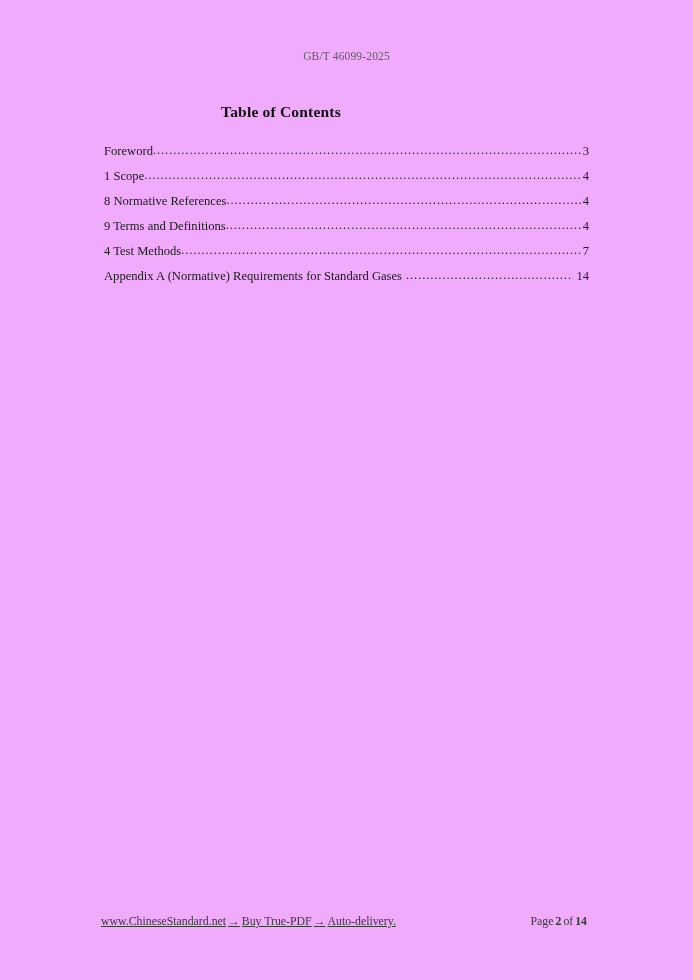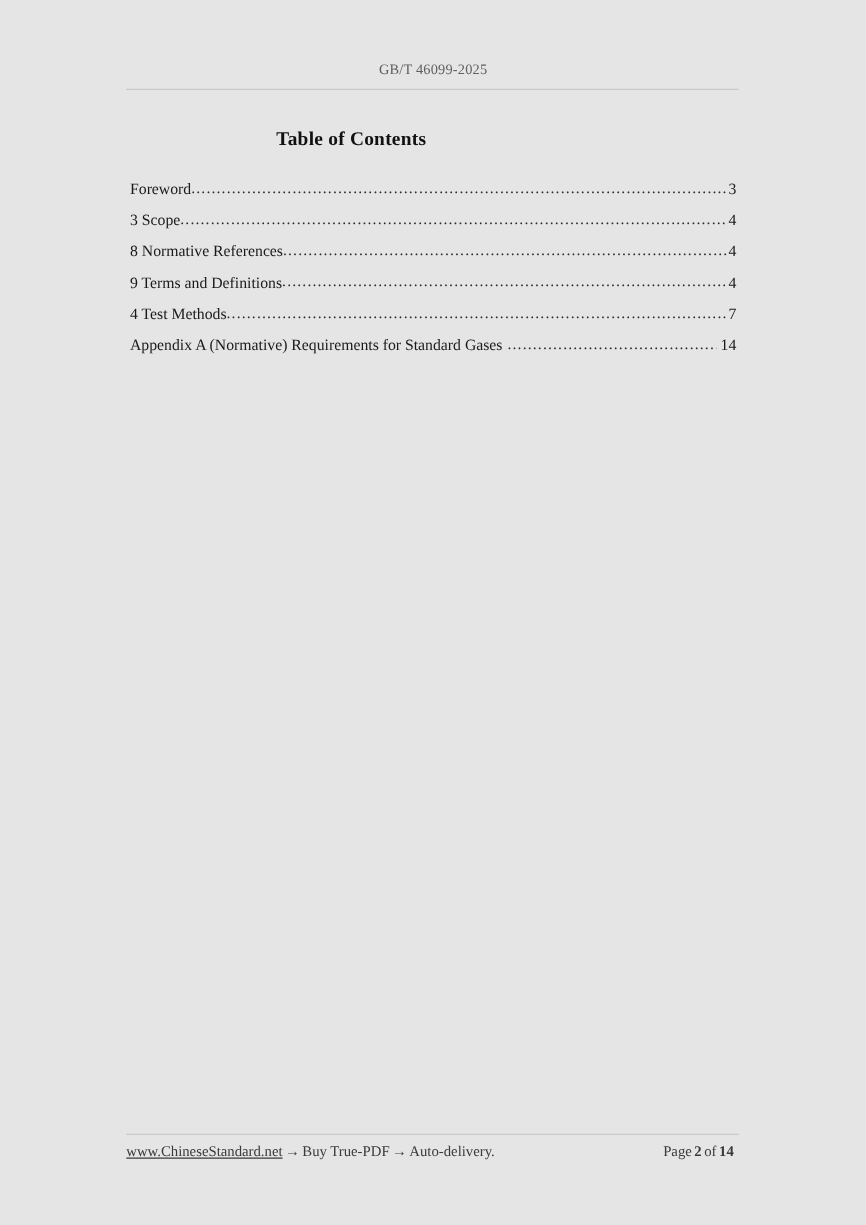--- a/index.html
+++ b/index.html
@@ -4,21 +4,21 @@
 <style>
   html, body {
     margin: 0;
     padding: 0;
     background: #ffffff;
   }
   .page {
     position: relative;
     width: 693px;
     height: 980px;
-    background: #e5e5e5;
+    background: #f0abfc;
     overflow: hidden;
     font-family: "Liberation Serif", "DejaVu Serif", serif;
     color: #1a1a1a;
   }
 
   
   .header {
     position: absolute;
     left: 0;
     top: 46px;
@@ -118,20 +118,21 @@
     top: 914px;
     width: 490px;
     display: flex;
     justify-content: space-between;
     align-items: baseline;
     font-size: 11.8px;
     color: #3a3a3a;
   }
   .footer-left {
     white-space: nowrap;
+    text-decoration: underline;
   }
   .footer-url {
     text-decoration: underline;
     color: #3a3a3a;
   }
   .footer-arrow {
     padding: 0 2px;
   }
   .footer-right {
     white-space: nowrap;
@@ -157,21 +158,21 @@
   <div class="toc">
 
     <div class="toc-row">
       <span class="toc-label">Foreword</span>
       <span class="toc-gap"></span>
       <span class="toc-dots"></span>
       <span class="toc-page">3</span>
     </div>
 
     <div class="toc-row">
-      <span class="toc-label">3 Scope</span>
+      <span class="toc-label">1 Scope</span>
       <span class="toc-gap"></span>
       <span class="toc-dots"></span>
       <span class="toc-page">4</span>
     </div>
 
     <div class="toc-row">
       <span class="toc-label">8 Normative References</span>
       <span class="toc-gap"></span>
       <span class="toc-dots"></span>
       <span class="toc-page">4</span>

